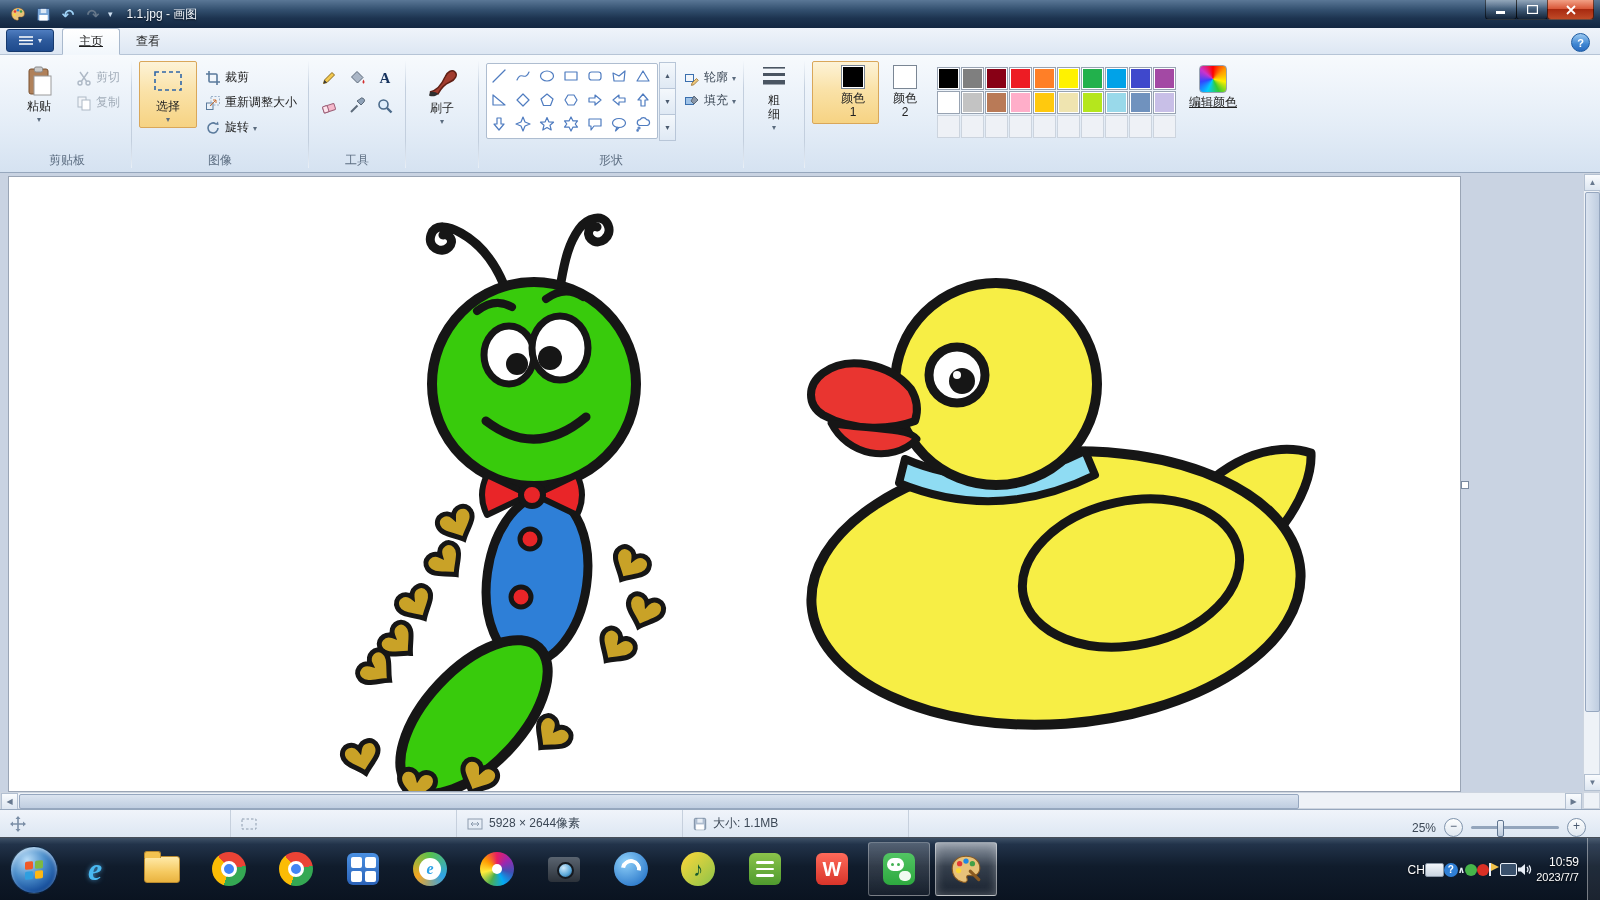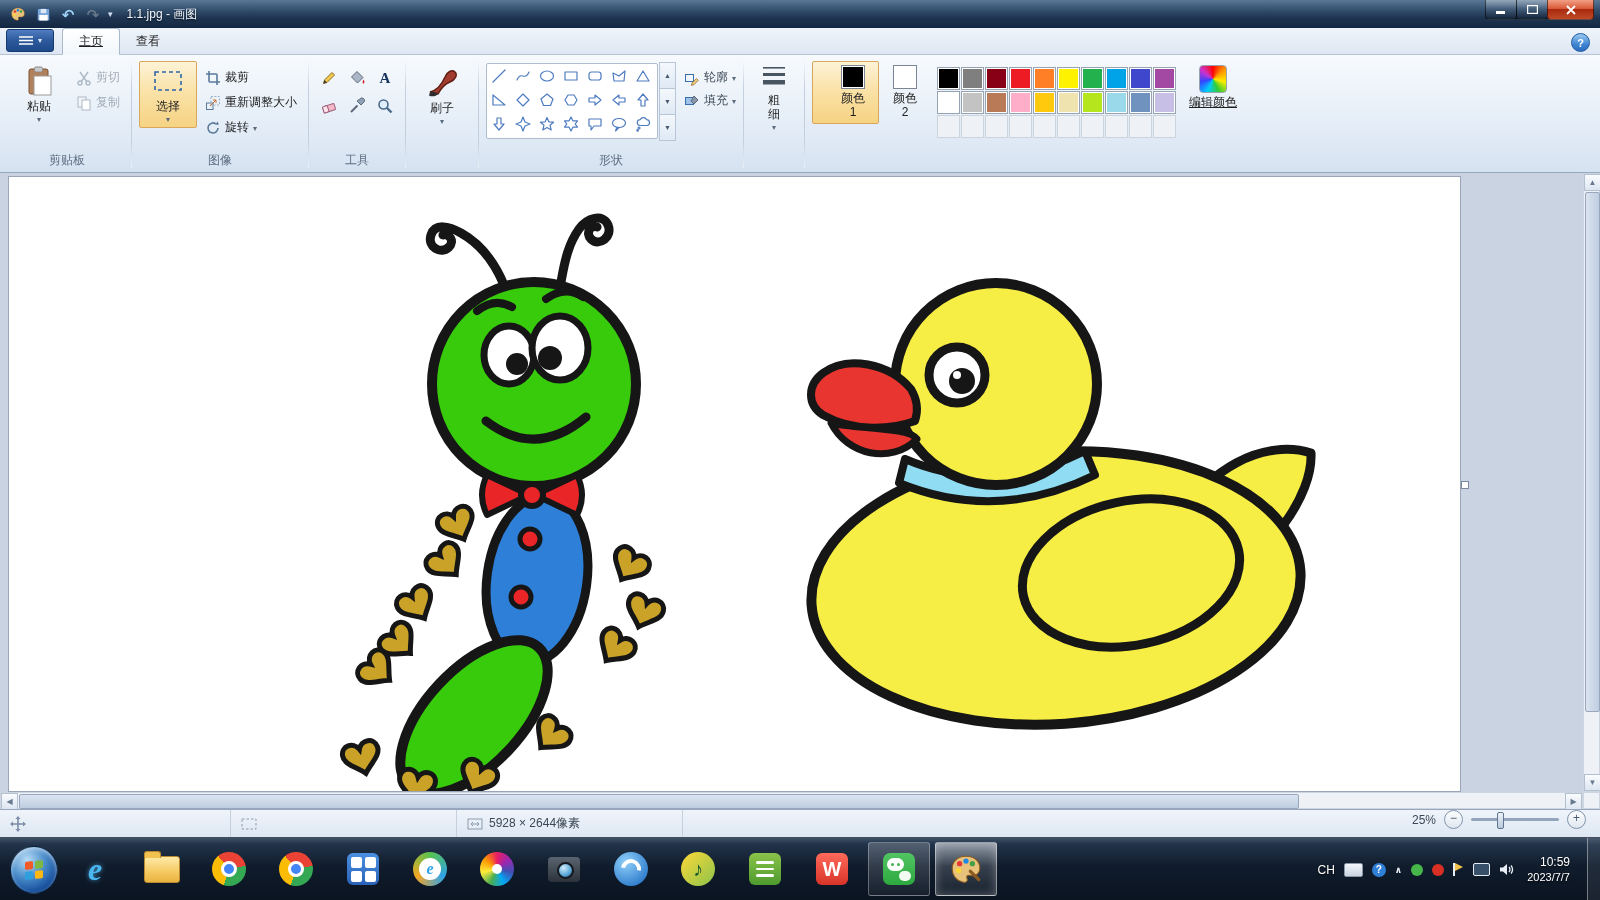--- a/index.html
+++ b/index.html
@@ -85,21 +85,21 @@
   .scroll-thumb.h{background:linear-gradient(#dbe4f0,#bfcde0);}
 
   
   .cat-g{fill:var(--cat-green);} .cat-b{fill:var(--cat-blue);} .cat-r{fill:var(--cat-red);} .cat-gold{fill:var(--cat-gold);}
   .dk-y{fill:var(--duck-yellow);} .dk-r{fill:var(--duck-red);} .dk-c{fill:var(--duck-collar);}
   .ol{stroke:var(--outline);} .nofill{fill:none;} .wht{fill:#fff;} .blk{fill:var(--outline);}
 
   
   #statusbar{position:absolute;top:809px;left:0;width:100%;height:28px;
     background:linear-gradient(#f0f4fa,#dde7f3);border-top:1px solid #96a7bd;
-    display:flex;align-items:flex-start;box-sizing:border-box;color:#3c4856;}
+    display:flex;align-items:flex-end;box-sizing:border-box;color:#3c4856;}
   .sseg{display:flex;align-items:center;gap:6px;height:100%;padding:0 10px;border-right:1px solid #c6d0dd;}
   .sseg.first{width:210px;}
   .sseg.w210{width:205px;}
   #zoomgrp{margin-left:auto;display:flex;align-items:center;gap:8px;padding-right:14px;}
   .zoombtn{width:17px;height:17px;border-radius:50%;border:1px solid #8094ac;
     background:linear-gradient(#fdfefe,#dfe7f0);color:#4a5a70;font-size:12px;line-height:15px;text-align:center;}
   #zoomslider{width:88px;height:3px;background:#93a5bc;border-radius:2px;position:relative;}
   #zoomthumb{position:absolute;left:26px;top:-6px;width:5px;height:15px;border:1px solid #5f7590;border-radius:2px;
     background:linear-gradient(#eef3f9,#b9c8da);}
 
@@ -144,21 +144,21 @@
   .ic-notes{width:32px;height:32px;border-radius:6px;background:linear-gradient(#8bc34a,#4e9a2e);
     display:flex;flex-direction:column;gap:4px;align-items:center;justify-content:center;}
   .ic-notes div{width:18px;height:2.5px;background:#fff;border-radius:2px;}
   .ic-wps{width:32px;height:32px;border-radius:6px;background:linear-gradient(#ff6a5a,#d8342a);
     color:#fff;font-weight:bold;font-size:20px;display:flex;align-items:center;justify-content:center;}
   .ic-wechat{width:32px;height:32px;border-radius:7px;background:linear-gradient(#52c463,#2da93f);position:relative;}
   .wc-b1{position:absolute;top:5px;left:4px;width:17px;height:13px;border-radius:7px;background:#fff;}
   .wc-b1::before,.wc-b1::after{content:"";position:absolute;top:5px;width:3px;height:3px;border-radius:50%;background:#44b154;}
   .wc-b1::before{left:4px;} .wc-b1::after{left:10px;}
   .wc-b2{position:absolute;bottom:4px;right:4px;width:12px;height:10px;border-radius:5px;background:#f1fbf1;}
-  #tray{position:absolute;right:0;top:0;height:100%;display:flex;align-items:center;gap:9px;padding-right:0;color:#fff;}
+  #tray{position:absolute;right:0;top:0;height:100%;display:flex;align-items:center;padding-right:0;color:#fff;}
   .tray-txt{text-shadow:0 1px 2px rgba(0,0,0,.8);font-size:12px;}
   .tray-kbd{width:17px;height:12px;background:linear-gradient(#f2f6fa,#c9d4e0);border:1px solid #8a97a6;border-radius:2px;}
   .tray-help{width:14px;height:14px;border-radius:50%;background:#2f7fd6;color:#fff;font-size:10px;font-weight:bold;
     display:flex;align-items:center;justify-content:center;}
   .tray-caret{color:#e8eef6;font-size:9px;font-weight:bold;}
   .dot{width:12px;height:12px;border-radius:50%;}
   .tray-flag{width:11px;height:13px;position:relative;}
   .tray-flag::before{content:"";position:absolute;left:0;top:0;width:2px;height:13px;background:#e8eef6;}
   .tray-flag::after{content:"";position:absolute;left:2px;top:0;border-top:4px solid transparent;border-bottom:4px solid transparent;border-left:8px solid #f0c14b;}
   .tray-monitor{width:15px;height:11px;border:1.5px solid #e8eef6;border-radius:2px;background:#39506b;}
@@ -651,20 +651,28 @@
         <rect x="1" y="1" width="14" height="10" fill="none" stroke="#8d9cae" stroke-dasharray="2.5 2"></rect>
       </svg>
   </div>
   <div class="sseg w210">
     <svg width="16" height="12">
         <rect x="1" y="1" width="14" height="10" fill="none" stroke="#8d9cae"></rect>
         <path d="M4,6 h8 M4,6 l2,-2 M4,6 l2,2 M12,6 l-2,-2 M12,6 l-2,2" stroke="#8d9cae" fill="none"></path>
       </svg>
     <span>5928 × 2644像素</span>
   </div>
+  <div class="sseg w210">
+    <svg width="14" height="14" viewBox="0 0 16 16">
+        <rect x="1.5" y="1.5" width="13" height="13" rx="1.5" fill="#aebdd0" stroke="#718399"></rect>
+        <rect x="5" y="2" width="6" height="4.5" fill="#e8eef5"></rect>
+        <rect x="3.5" y="8.5" width="9" height="6" fill="#fff"></rect>
+      </svg>
+    <span>大小: 1.1MB</span>
+  </div>
   <div id="zoomgrp">
     <span>25%</span>
     <div class="zoombtn">−</div>
     <div id="zoomslider">
       <div id="zoomthumb"></div>
     </div>
     <div class="zoombtn">+</div>
   </div>
 </div>
 

